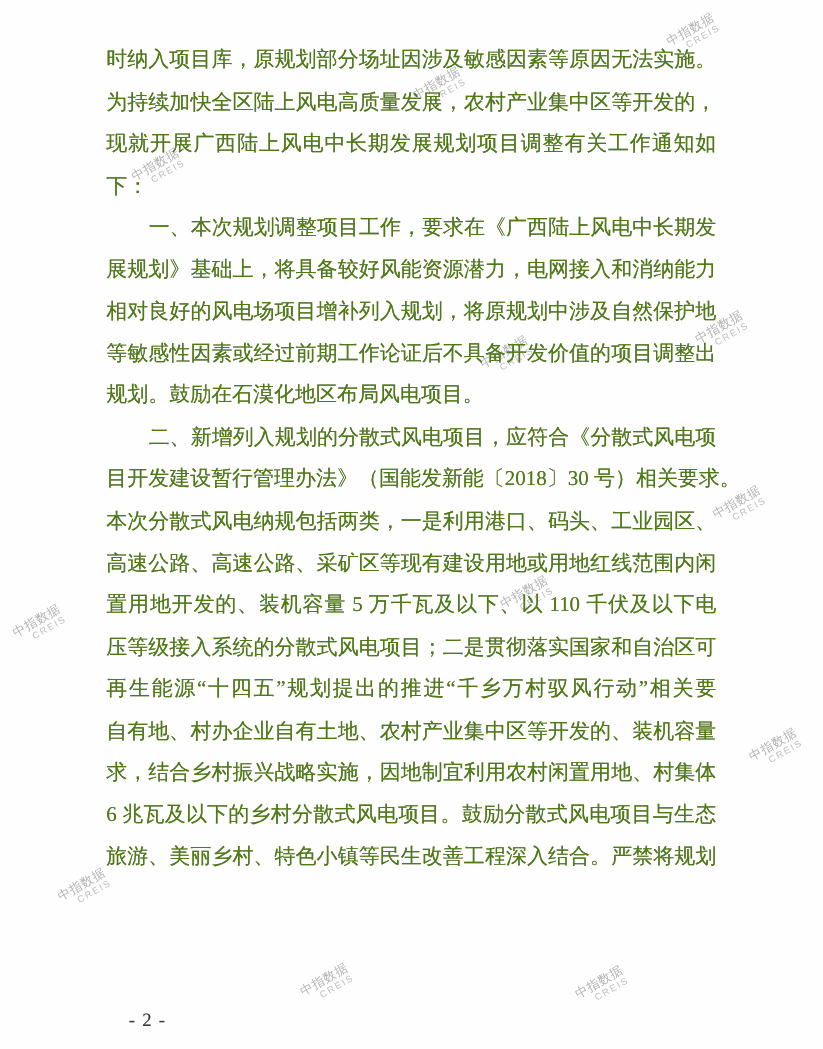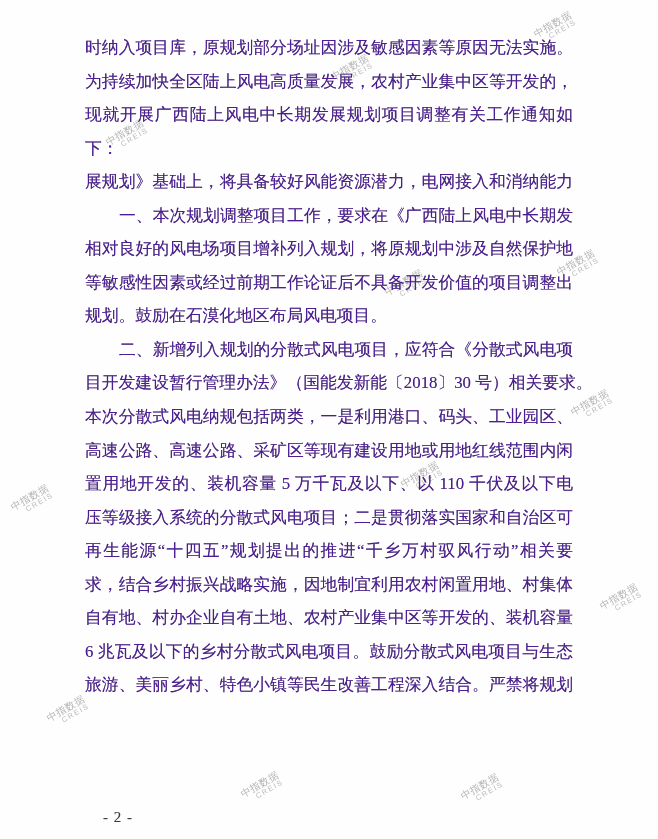--- a/index.html
+++ b/index.html
@@ -18,21 +18,21 @@
     position: absolute;
     inset: 0;
     background: #fefefe;
   }
   
   .doc-body {
     position: absolute;
     left: 85px;
     top: 31px;
     width: 488px;
-    color: #4c1d95;
+    color: #4d7c0f;
     font-size: 16.8px;
   }
   .line {
     line-height: 33.55px;
     height: 33.55px;
     white-space: nowrap;
     text-align: justify;
     text-align-last: justify;
     text-shadow: 0 0 0.5px rgba(40,40,40,0.55);
     overflow: visible;
@@ -132,33 +132,33 @@
   <div class="wm" style="left:482px; top:790px">
     <span class="wm-l1">中指数据</span>
     <span class="wm-l2">CREIS</span>
   </div>
 
   <div class="doc-body">
       <div class="line">时纳入项目库，原规划部分场址因涉及敏感因素等原因无法实施。</div>
       <div class="line">为持续加快全区陆上风电高质量发展，农村产业集中区等开发的，</div>
       <div class="line">现就开展广西陆上风电中长期发展规划项目调整有关工作通知如</div>
       <div class="line last">下：</div>
+      <div class="line indent">一、本次规划调整项目工作，要求在《广西陆上风电中长期发</div>
       <div class="line">展规划》基础上，将具备较好风能资源潜力，电网接入和消纳能力</div>
-      <div class="line indent">一、本次规划调整项目工作，要求在《广西陆上风电中长期发</div>
       <div class="line">相对良好的风电场项目增补列入规划，将原规划中涉及自然保护地</div>
       <div class="line">等敏感性因素或经过前期工作论证后不具备开发价值的项目调整出</div>
       <div class="line last">规划。鼓励在石漠化地区布局风电项目。</div>
       <div class="line indent">二、新增列入规划的分散式风电项目，应符合《分散式风电项</div>
       <div class="line">目开发建设暂行管理办法》（国能发新能〔2018〕30 号）相关要求。</div>
       <div class="line">本次分散式风电纳规包括两类，一是利用港口、码头、工业园区、</div>
       <div class="line">高速公路、高速公路、采矿区等现有建设用地或用地红线范围内闲</div>
       <div class="line">置用地开发的、装机容量 5 万千瓦及以下、以 110 千伏及以下电</div>
       <div class="line">压等级接入系统的分散式风电项目；二是贯彻落实国家和自治区可</div>
       <div class="line">再生能源“十四五”规划提出的推进“千乡万村驭风行动”相关要</div>
+      <div class="line">自有地、村办企业自有土地、农村产业集中区等开发的、装机容量</div>
       <div class="line">求，结合乡村振兴战略实施，因地制宜利用农村闲置用地、村集体</div>
-      <div class="line">自有地、村办企业自有土地、农村产业集中区等开发的、装机容量</div>
       <div class="line">6 兆瓦及以下的乡村分散式风电项目。鼓励分散式风电项目与生态</div>
       <div class="line">旅游、美丽乡村、特色小镇等民生改善工程深入结合。严禁将规划</div>
     </div>
 
   <div class="page-number">- 2 -</div>
 
 </div>
 
 </body></html>

